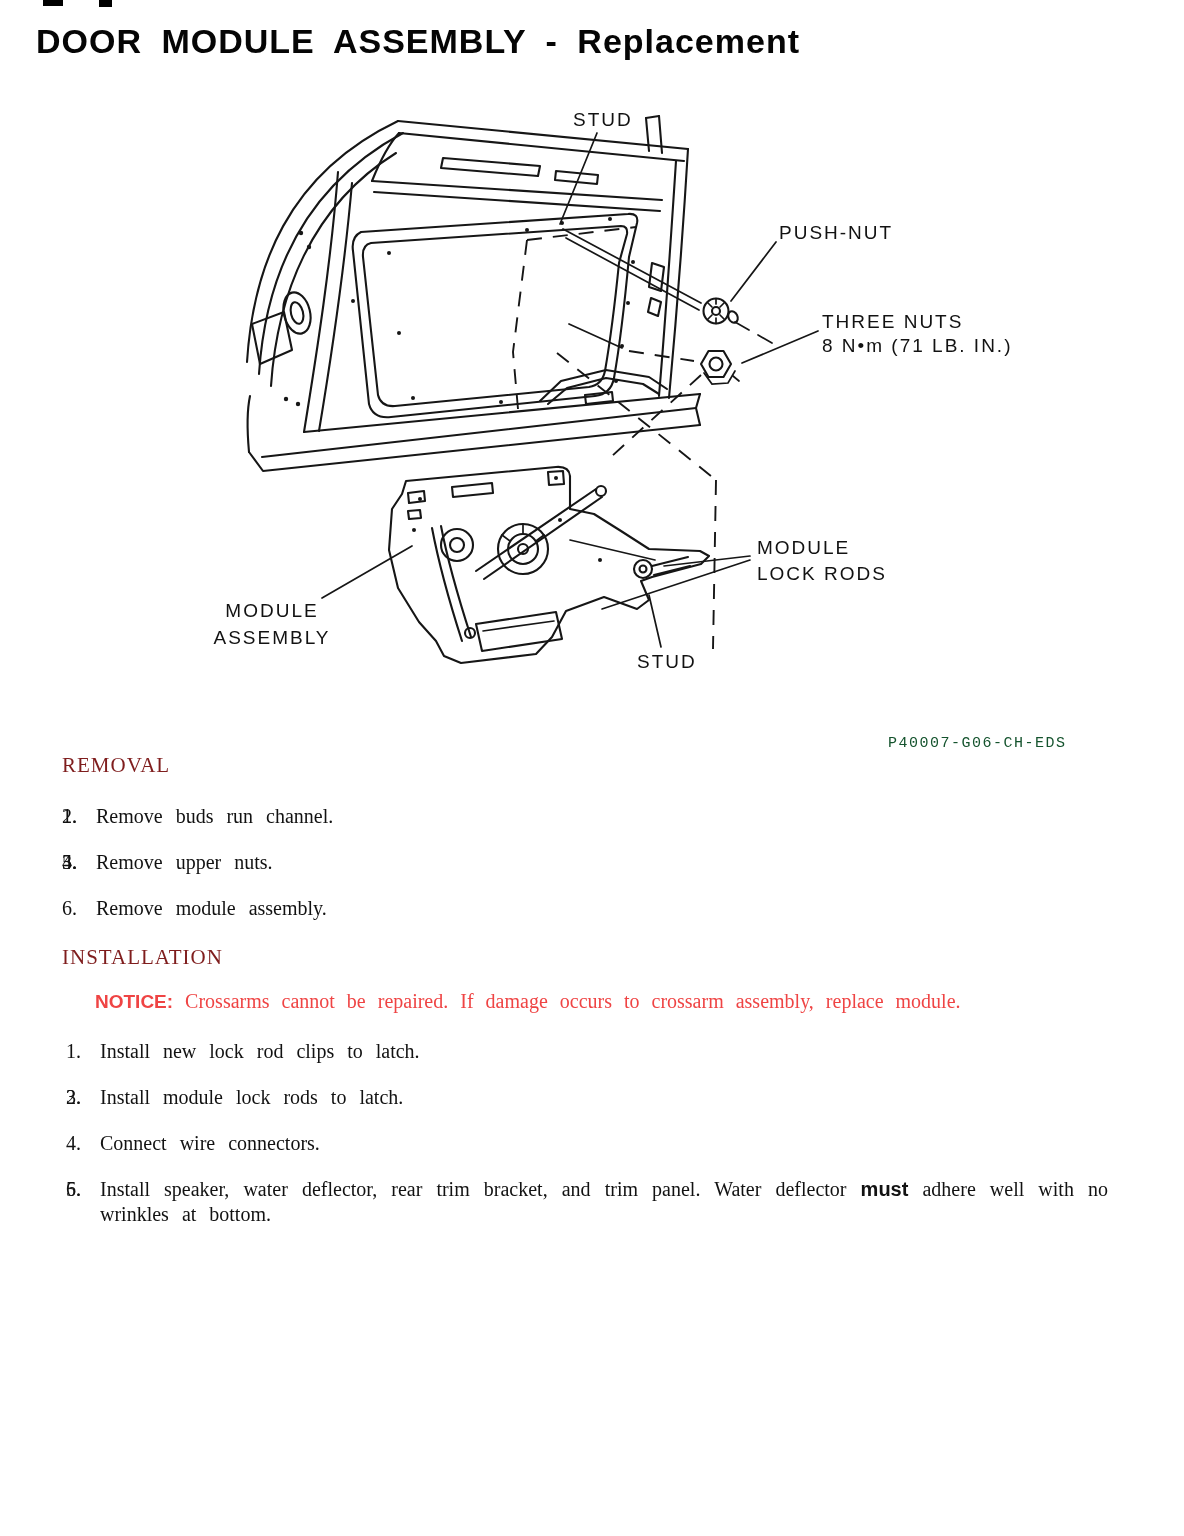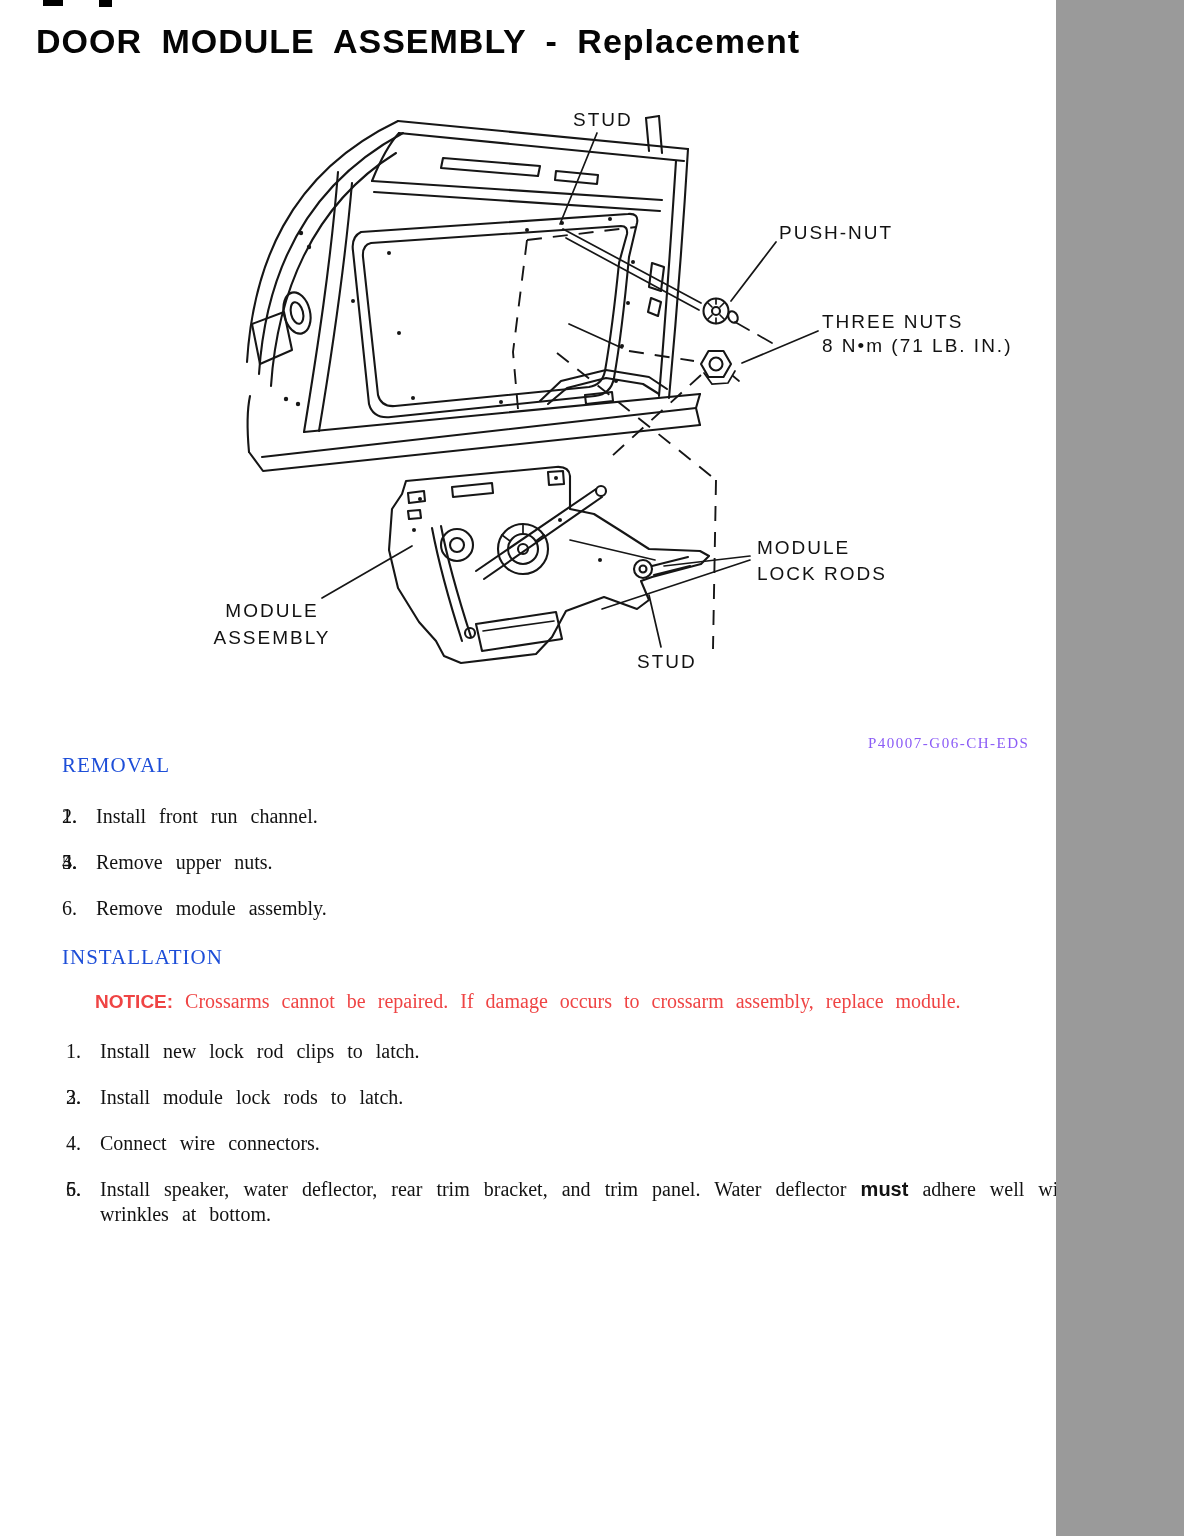--- a/index.html
+++ b/index.html
@@ -1,48 +1,48 @@
 <!DOCTYPE html>
 <html><head>
 <meta charset="utf-8">
 <style>
   html,body{margin:0;padding:0;background:#9a9a9a;}
   .page{
     position:relative;
-    width:1056px;height:1536px;
+    width:1184px;height:1536px;
     background:#ffffff;
     font-family:"Liberation Serif", serif;
     color:#101010;
     overflow:hidden;
   }
   .scan-mark{position:absolute;background:#000;}
   .title{
     position:absolute;left:36px;top:22px;
     font-family:"Liberation Sans", sans-serif;
     font-weight:bold;font-size:34px;letter-spacing:1px;word-spacing:9px;
     color:#050505;white-space:nowrap;
   }
   .figure-code{
-    position:absolute;left:868px;top:735px;
-    font-family:Liberation Serif, serif;
-    font-size:15px;letter-spacing:1.5px;color:#8b5cf6;white-space:nowrap;
+    position:absolute;left:888px;top:735px;
+    font-family:Liberation Mono, monospace;
+    font-size:15px;letter-spacing:1.5px;color:#14532d;white-space:nowrap;
   }
   svg.diagram{position:absolute;left:0;top:95px;}
   svg.diagram .ln{fill:none;stroke:#161616;stroke-width:2.1;stroke-linecap:round;stroke-linejoin:round;}
   svg.diagram .thin{fill:none;stroke:#161616;stroke-width:1.7;stroke-linecap:round;}
   svg.diagram .dash{fill:none;stroke:#161616;stroke-width:1.9;stroke-dasharray:15 11;stroke-linecap:butt;}
   svg.diagram .dot{fill:#161616;stroke:none;}
   svg.diagram text{
     font-family:"Liberation Sans", sans-serif;
     font-size:19px;letter-spacing:2px;fill:#121212;
   }
   .text-col{position:absolute;left:62px;top:753px;width:1056px;}
   .sec-heading{
     font-size:21px;letter-spacing:1px;margin:0 0 26px 0;font-weight:normal;
-    color:#1d4ed8;
+    color:#7f1d1d;
   }
   .sec-heading.install{margin-top:24px;margin-bottom:0;}
   .step{
     position:relative;padding-left:34px;margin-bottom:21px;
     font-size:20px;line-height:25px;word-spacing:8px;
     text-align:justify;color:#121212;
   }
   .step .num{position:absolute;left:0;top:0;}
   .removal-list{margin-top:0;}
   .install-list .step{padding-left:38px;width:1008px;}
@@ -206,21 +206,21 @@
 
   <div class="text-col">
 
     <h2 class="sec-heading">REMOVAL</h2>
 
     <div class="removal-list">
       <div class="step">
         <span class="num">1.</span>
       </div>
       <div class="step">
-        <span class="num">2.</span><span>Install front run channel.</span>
+        <span class="num">2.</span><span>Remove buds run channel.</span>
       </div>
       <div class="step">
         <span class="num">3.</span>
       </div>
       <div class="step">
         <span class="num">4.</span>
       </div>
       <div class="step">
         <span class="num">5.</span><span>Remove upper nuts.</span>
       </div>

